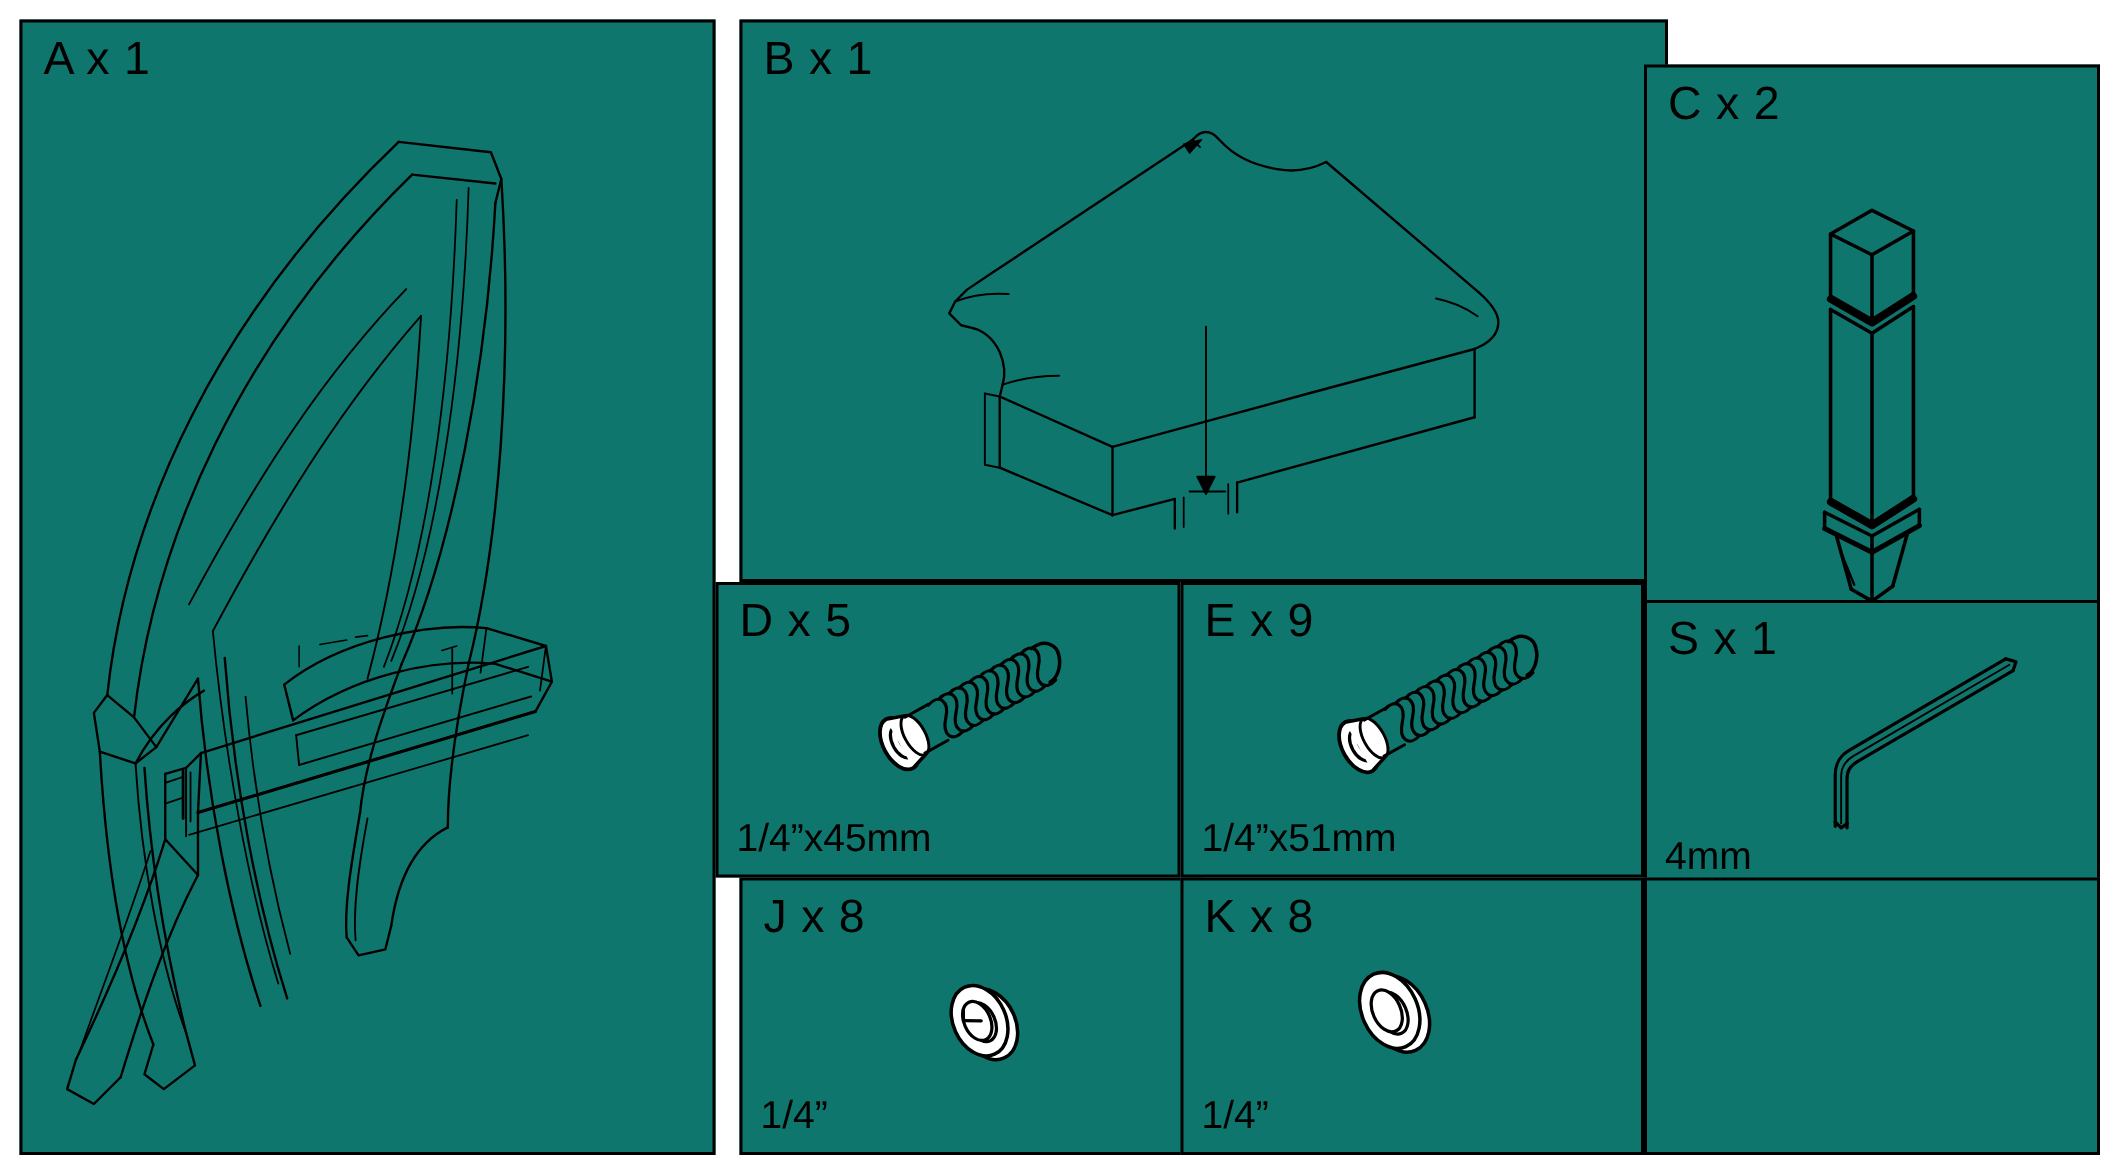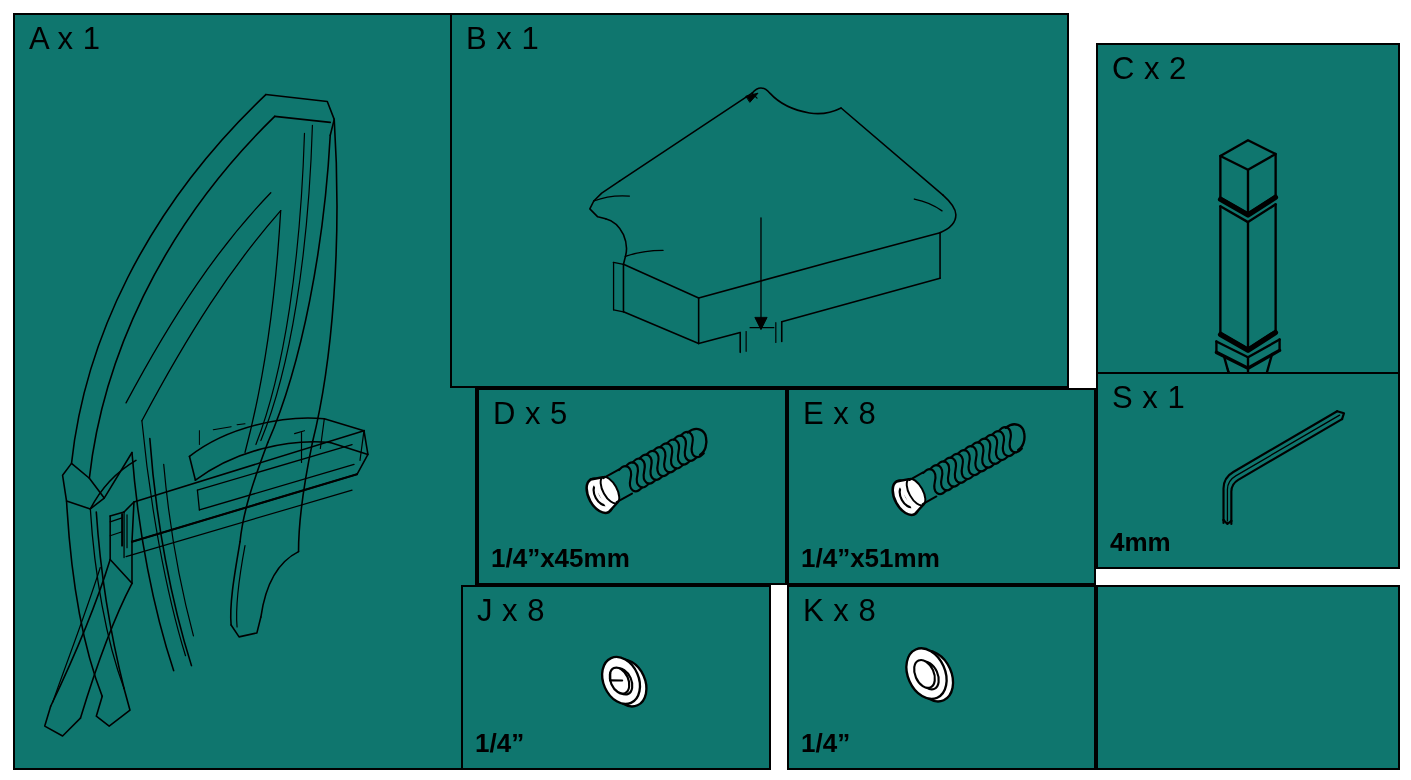--- a/index.html
+++ b/index.html
@@ -39,40 +39,40 @@
     font-weight: 400;
   }
   .panel-spec {
     position: absolute;
     left: 12px;
     bottom: 12px;
     font-size: 26px;
     line-height: 1;
     color: #000000;
     white-space: nowrap;
-    font-weight: 700;
+    font-weight: 400;
   }
   .art {
     position: absolute;
     inset: 0;
     pointer-events: none;
   }
   .art svg {
     display: block;
     width: 100%;
     height: 100%;
   }
   
   #panel-a { left: 13px;   top: 13px;  width: 464px;  height: 757px; }
-  #panel-b { left: 450px;  top: 13px;  width: 619px;  height: 375px; }
+  #panel-b { left: 493px;  top: 13px;  width: 619px;  height: 375px; }
   #panel-c { left: 1096px; top: 13px;  width: 304px;  height: 375px; margin-top: 30px; }
   #panel-d { left: 477px;  top: 388px; width: 310px;  height: 197px; }
   #panel-e { left: 787px;  top: 388px; width: 309px;  height: 197px; }
-  #panel-s { left: 1096px; top: 372px; width: 304px;  height: 197px; }
-  #panel-j { left: 461px;  top: 585px; width: 310px;  height: 185px; }
+  #panel-s { left: 1096px; top: 400px; width: 304px;  height: 197px; }
+  #panel-j { left: 493px;  top: 585px; width: 310px;  height: 185px; }
   #panel-k { left: 787px;  top: 585px; width: 309px;  height: 185px; }
   #panel-blank { left: 1096px; top: 585px; width: 304px; height: 185px; }
 </style>
 </head>
 <body>
 
 <div id="sheet">
 
   <div class="panel" id="panel-a">
     <div class="panel-label">A  x  1</div>
@@ -272,21 +272,21 @@
           </g>
 
           <path d="M110 -13 C 122 -15, 126 -6, 124 0 C 122 7, 116 13, 110 13" stroke-width="2.4"></path>
         </g>
       </svg>
     </div>
     <div class="panel-spec">1/4”x45mm</div>
   </div>
 
   <div class="panel" id="panel-e">
-    <div class="panel-label">E  x  8</div>
+    <div class="panel-label">E  x  9</div>
     <div class="art">
       <svg viewBox="0 0 309 197" preserveAspectRatio="xMidYMid meet" fill="none" stroke="#000" stroke-width="2.2" stroke-linecap="round" stroke-linejoin="round">
         <g transform="translate(118,110) rotate(-29)">
           <ellipse cx="0" cy="0" rx="11" ry="19" fill="#fff" stroke-width="2.6"></ellipse>
           <ellipse cx="2" cy="0" rx="6.5" ry="11.5" fill="#fff" stroke-width="2.2"></ellipse>
           <ellipse cx="3.5" cy="0" rx="3" ry="5.5" fill="#000" stroke="#000" stroke-width="1.4"></ellipse>
           <path d="M0 -19 L 12 -15 L 12 15 L 0 19" fill="#fff" stroke-width="2.4"></path>
           <ellipse cx="12" cy="0" rx="7" ry="15" fill="#fff" stroke-width="2"></ellipse>
           <path d="M12 -14 L 28 -14" stroke-width="2"></path>
           <path d="M12 14 L 28 14" stroke-width="2"></path>

